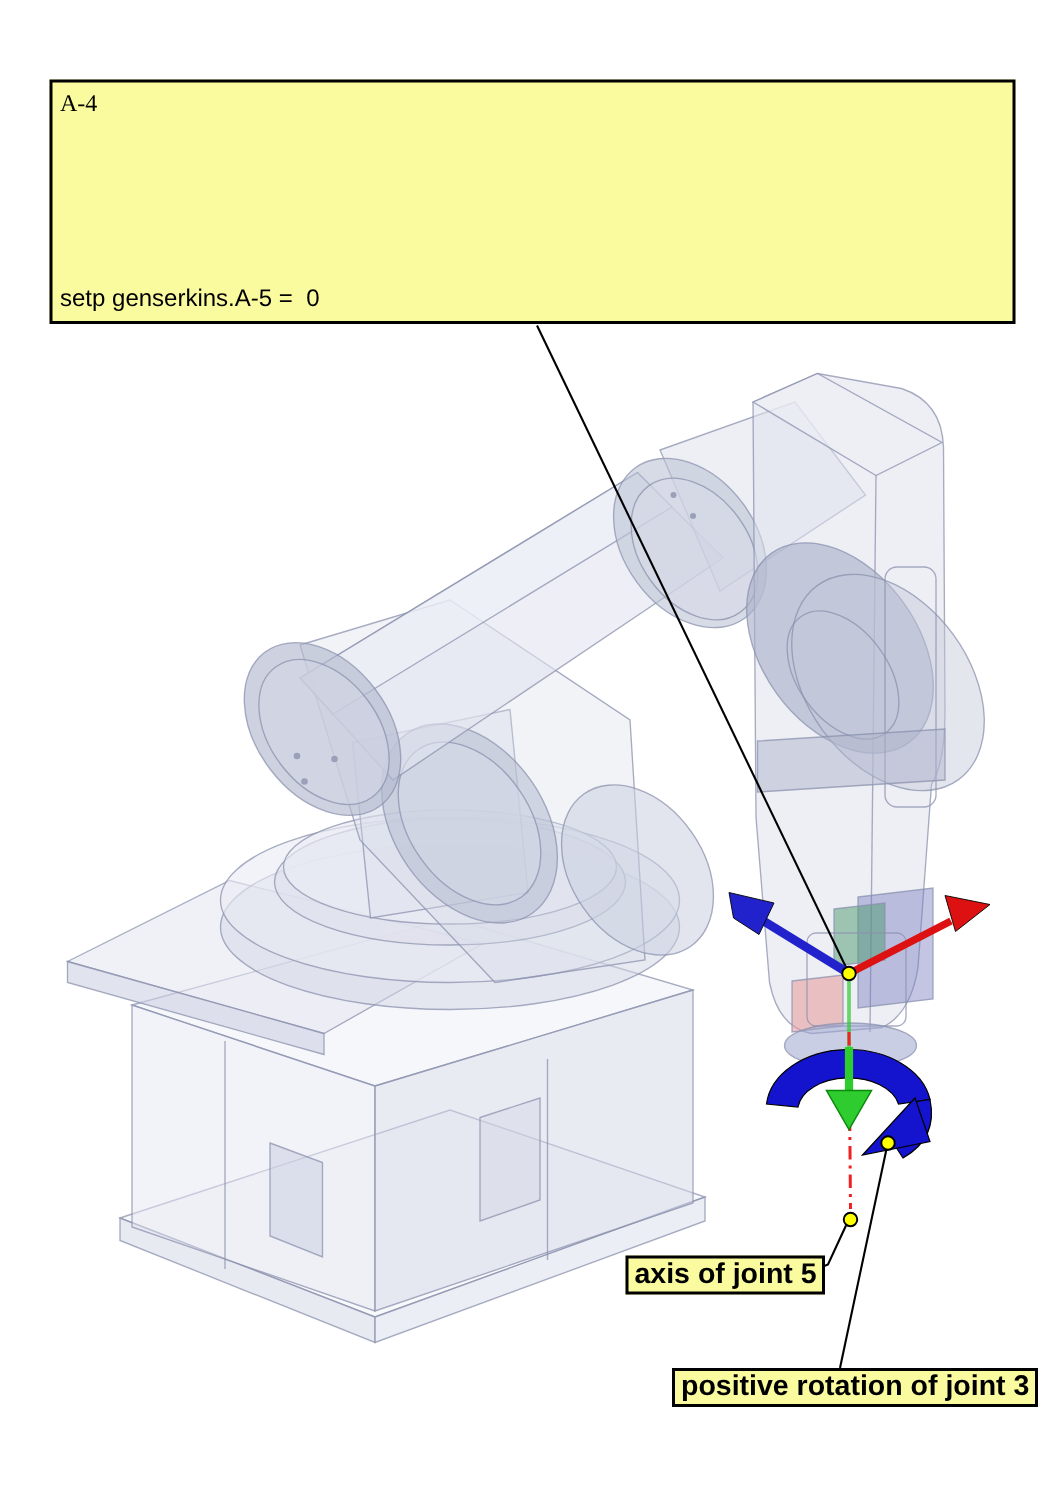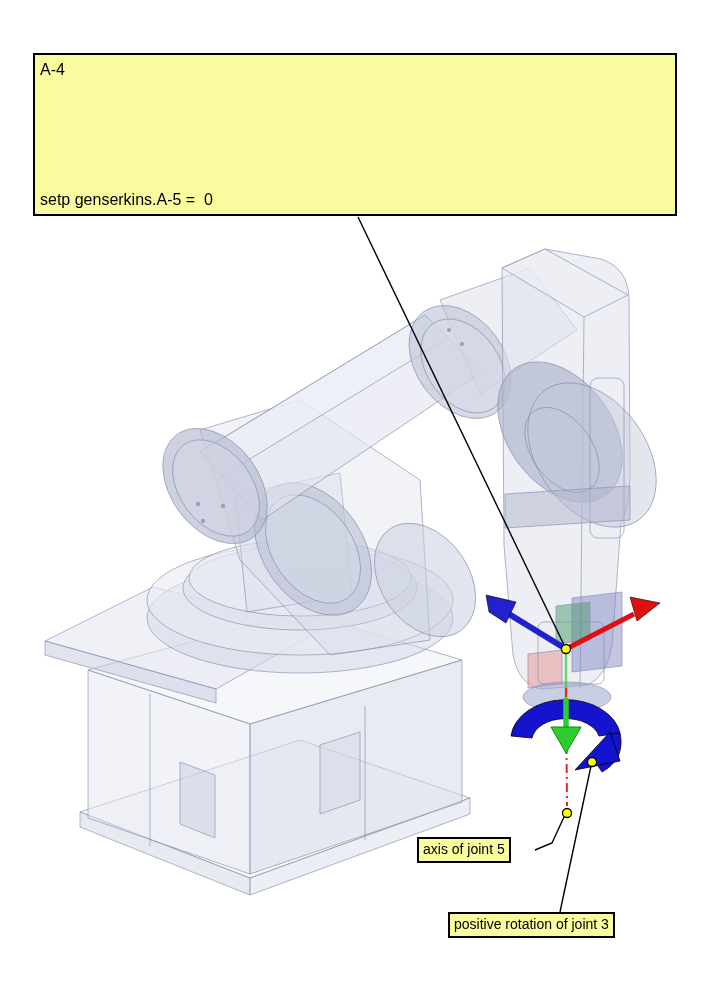--- a/index.html
+++ b/index.html
@@ -29,28 +29,28 @@
   .z-thin{stroke:var(--z-arrow,#2ECC2E);stroke-width:2.5;opacity:0.7;}
   .rot{fill:var(--rotation-arrow,#1414CE);stroke:#000;stroke-width:0.8;}
   .dot{fill:var(--marker-fill,#FFFF00);stroke:#000;stroke-width:1.3;}
 
   
   .note-box{
     position:absolute;left:33px;top:53px;width:640px;height:159px;
     background:var(--note-bg,#FAFA9E);border:2px solid var(--note-border,#000);
     font-size:16px;line-height:19px;
   }
-  .note-title{position:absolute;left:5px;top:5px;white-space:nowrap;}
+  .note-title{position:absolute;left:5px;top:5px;white-space:nowrap;font-family:Liberation Serif, serif;}
   .note-body{position:absolute;left:5px;top:44px;}
   .note-body div{white-space:nowrap;}
   .note-command{position:absolute;left:5px;bottom:5px;white-space:pre;}
   .callout{
     position:absolute;background:var(--note-bg,#FAFA9E);
     border:2px solid var(--note-border,#000);
-    font-size:14px;line-height:21px;padding:0 4px 1px 4px;white-space:nowrap;
+    font-size:19px;line-height:21px;padding:0 4px 1px 4px;white-space:nowrap;font-weight:bold;
   }
   .callout.axis{left:417px;top:837px;}
   .callout.rotation{left:448px;top:912px;}
 </style>
 </head>
 <body>
 
 <div class="page">
 
   <svg class="diagram-svg" viewBox="0 0 707 1000">

